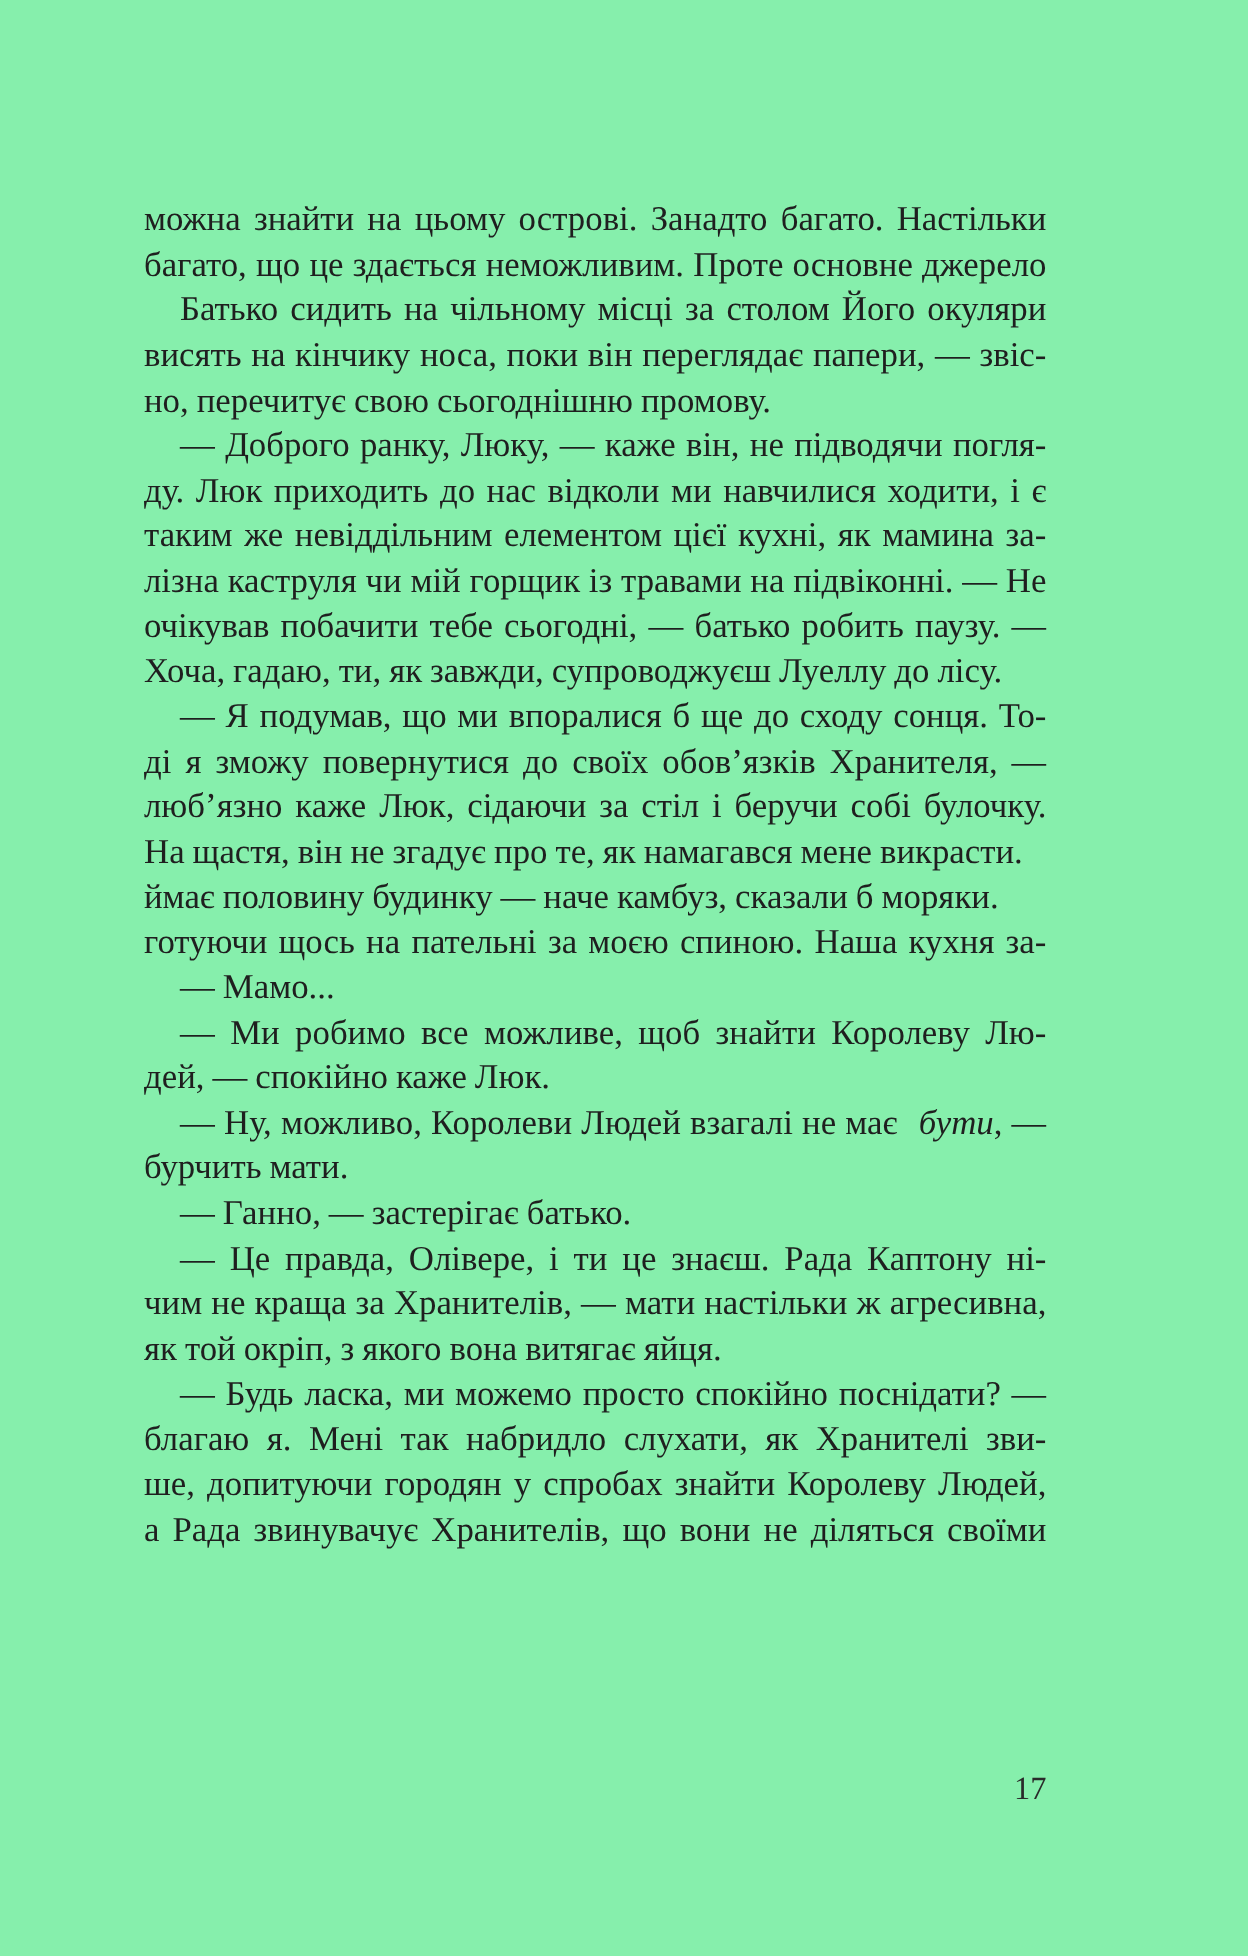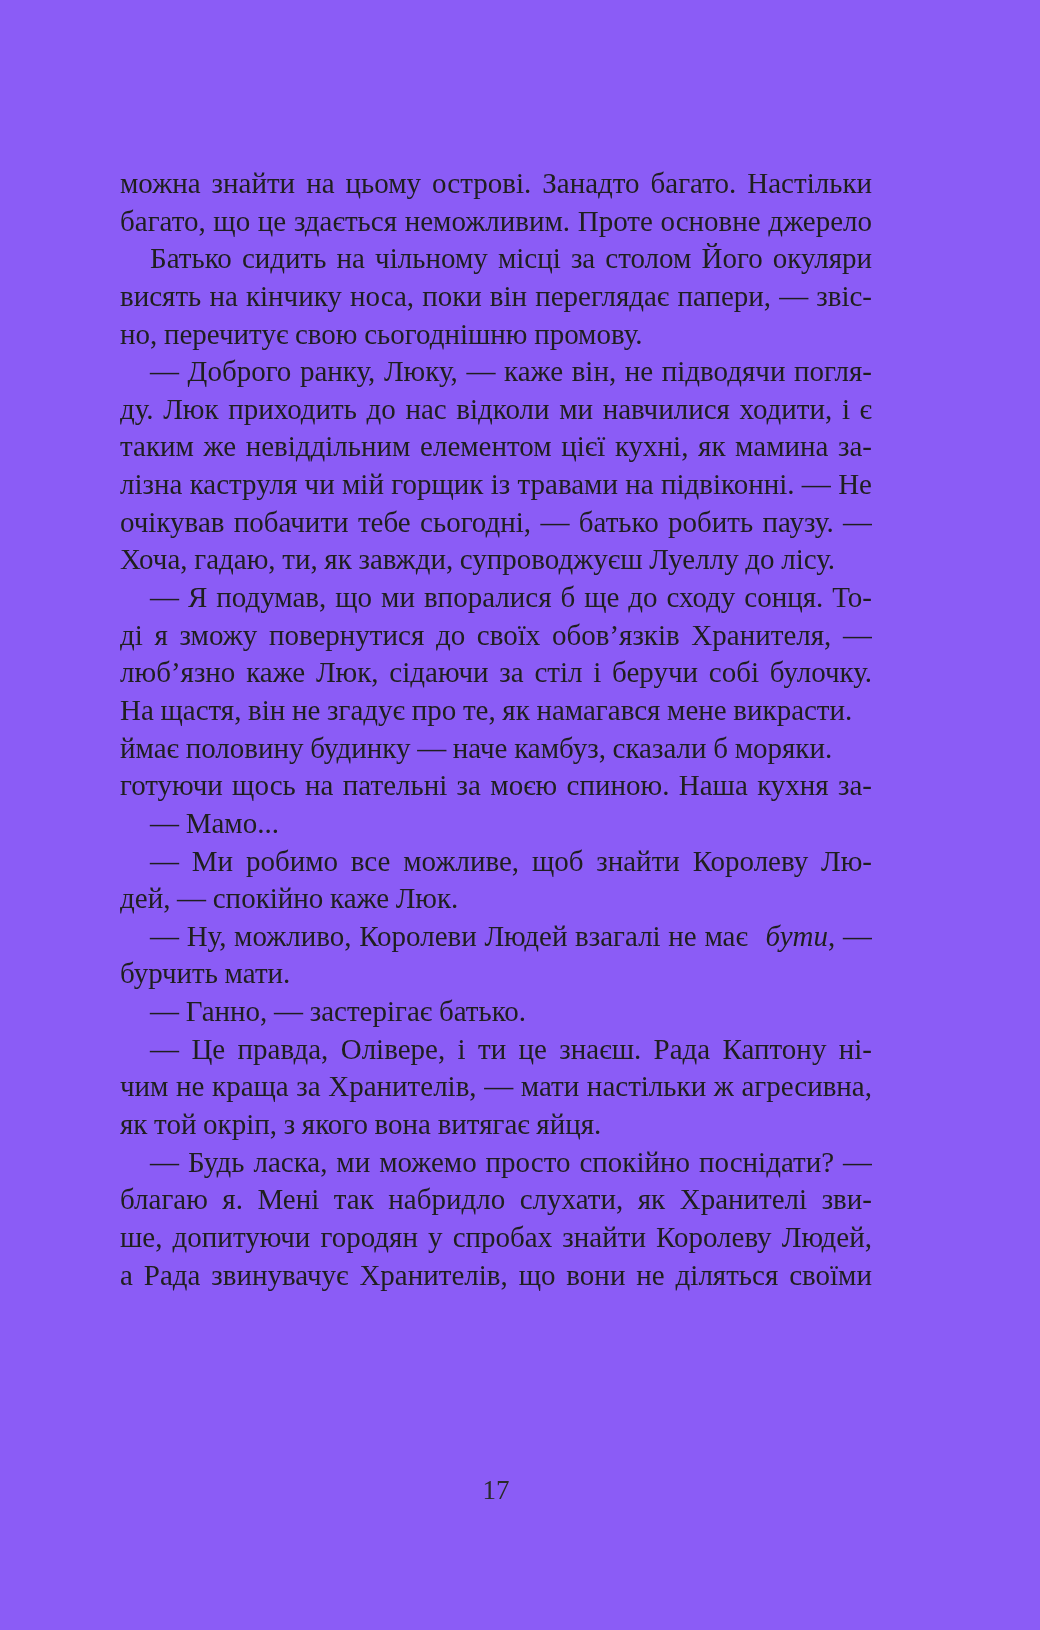--- a/index.html
+++ b/index.html
@@ -4,21 +4,21 @@
 <style>
   html, body {
     margin: 0;
     padding: 0;
     background: #ffffff;
   }
   .page {
     position: relative;
     width: 1040px;
     height: 1630px;
-    background: #8b5cf6;
+    background: #86efac;
     overflow: hidden;
     font-family: "Liberation Serif", "DejaVu Serif", serif;
     color: #1f1f1f;
   }
   .text-block {
     position: absolute;
     left: 120px;
     top: 165px;
     width: 752px;
     font-size: 29px;
@@ -33,21 +33,21 @@
     white-space: normal;
   }
   .line.just { text-align-last: justify; }
   .line.ind  { text-indent: 30px; }
   .line em   { font-style: italic; margin-left: 10px; }
   .page-number {
     position: absolute;
     left: 120px;
     top: 1472px;
     width: 752px;
-    text-align: center;
+    text-align: right;
     font-size: 27px;
     line-height: 36px;
     color: #2a2a2a;
   }
 </style>
 </head>
 <body>
 
 <div class="page">
   <div class="text-block">

